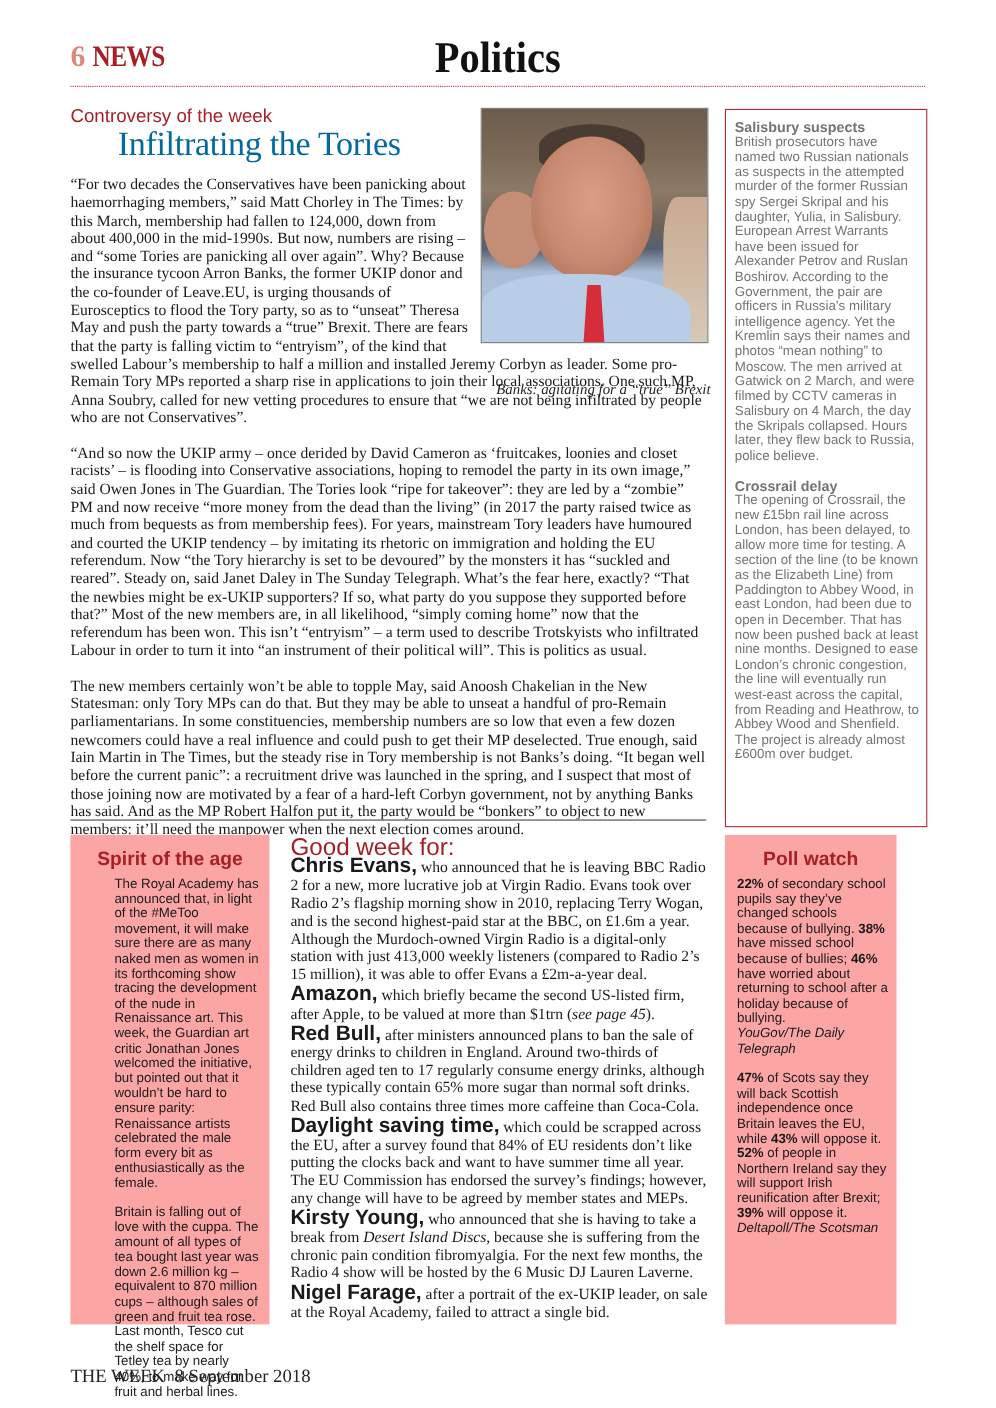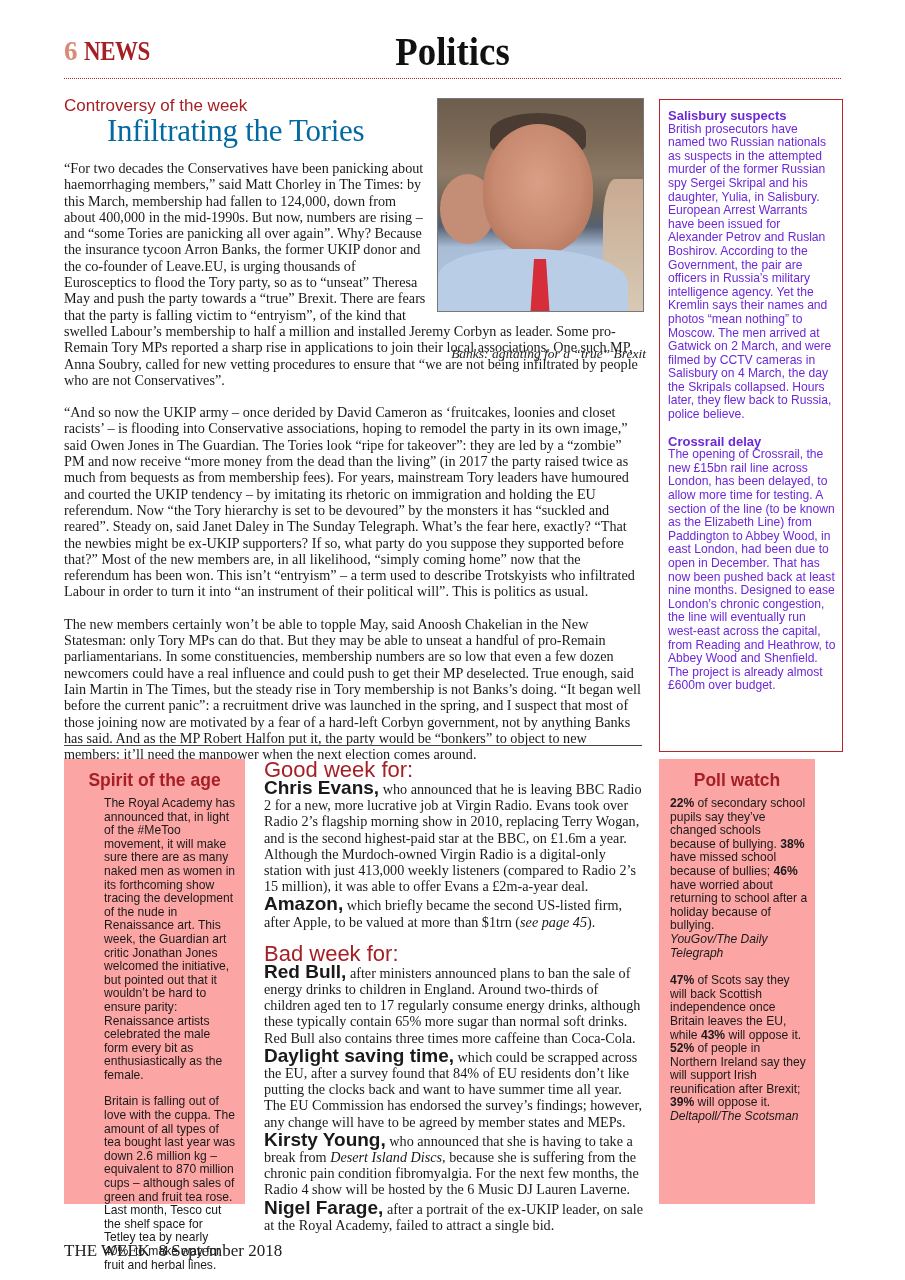--- a/index.html
+++ b/index.html
@@ -25,21 +25,21 @@
     .photo .hair { position: absolute; left: 52px; top: 14px; width: 96px; height: 40px; border-radius: 50% 50% 20% 20%; background: #4a3b33; }
     .photo .shirt { position: absolute; left: 0; top: 150px; width: 190px; height: 70px; background: #b9cde6; border-radius: 40% 50% 0 0; }
     .photo .tie { position: absolute; left: 92px; top: 160px; width: 20px; height: 60px; background: #d62d3b; clip-path: polygon(20% 0, 80% 0, 100% 100%, 0 100%); }
     .photo .bg-man { position: absolute; left: 2px; top: 75px; width: 55px; height: 70px; border-radius: 50%; background: #c48d75; }
     .photo .bg-man2 { position: absolute; right: 0; top: 80px; width: 40px; height: 140px; background: linear-gradient(180deg,#c9a991,#d7cbb7); border-radius: 30% 0 0 0; }
     .caption { position: absolute; left: 436px; top: 346px; width: 210px; text-align: right; font-family: "Liberation Serif", serif; font-style: italic; font-size: 13.5px; color: #222; }
 
     .article-rule { position: absolute; left: 64px; top: 745px; width: 578px; border-top: 1px solid #444; }
 
     
-    .briefs-box { position: absolute; left: 659px; top: 99px; width: 168px; height: 636px; border: 1.5px solid #b5272c; padding: 9px 6px 6px 8px; font-family: "Liberation Sans", sans-serif; font-size: 12.1px; line-height: 13.6px; color: #6d28d9; }
+    .briefs-box { position: absolute; left: 659px; top: 99px; width: 168px; height: 636px; border: 1.5px solid #b5272c; padding: 9px 6px 6px 8px; font-family: "Liberation Sans", sans-serif; font-size: 12.1px; line-height: 13.6px; color: #737373; }
     .brief-title { font-weight: bold; font-size: 13px; margin: 0; }
     .brief-text { margin: 0 0 13px 0; }
 
     
     .pink { background: #fca5a5; position: absolute; }
     .spirit-box { left: 64px; top: 759px; width: 181px; height: 445px; font-family: "Liberation Sans", sans-serif; }
     .spirit-title { text-align: center; margin-top: 11px; font-size: 17.5px; font-weight: bold; color: #a51f24; }
     .spirit-body { padding: 6px 8px 0 12px; font-size: 12.1px; line-height: 13.6px; color: #1a1a1a; margin-left: 28px; }
     .spirit-body p { margin: 0 0 13px 0; }
 
@@ -115,21 +115,20 @@
 
 <div class="week-col">
   <p class="week-heading">Good week for:</p>
   <p class="week-item">
     <span class="name">Chris Evans,</span><span> who announced that he is leaving BBC Radio 2 for a new, more lucrative job at Virgin Radio. Evans took over Radio 2’s flagship morning show in 2010, replacing Terry Wogan, and is the second highest-paid star at the BBC, on £1.6m a year. Although the Murdoch-owned Virgin Radio is a digital-only station with just 413,000 weekly listeners (compared to Radio 2’s 15 million), it was able to offer Evans a £2m-a-year deal.</span>
   </p>
   <p class="week-item">
     <span class="name">Amazon,</span><span> which briefly became the second US-listed firm, after Apple, to be valued at more than $1trn (</span><i>see page 45</i><span>).</span>
   </p>
 
-  <p class="week-heading bad-heading">Bad week for:</p>
   <p class="week-item">
     <span class="name">Red Bull,</span><span> after ministers announced plans to ban the sale of energy drinks to children in England. Around two-thirds of children aged ten to 17 regularly consume energy drinks, although these typically contain 65% more sugar than normal soft drinks. Red Bull also contains three times more caffeine than Coca-Cola.</span>
   </p>
   <p class="week-item">
     <span class="name">Daylight saving time,</span><span> which could be scrapped across the EU, after a survey found that 84% of EU residents don’t like putting the clocks back and want to have summer time all year. The EU Commission has endorsed the survey’s findings; however, any change will have to be agreed by member states and MEPs.</span>
   </p>
   <p class="week-item">
     <span class="name">Kirsty Young,</span><span> who announced that she is having to take a break from </span><i>Desert Island Discs</i><span>, because she is suffering from the chronic pain condition fibromyalgia. For the next few months, the Radio 4 show will be hosted by the 6 Music DJ Lauren Laverne.</span>
   </p>
   <p class="week-item">

